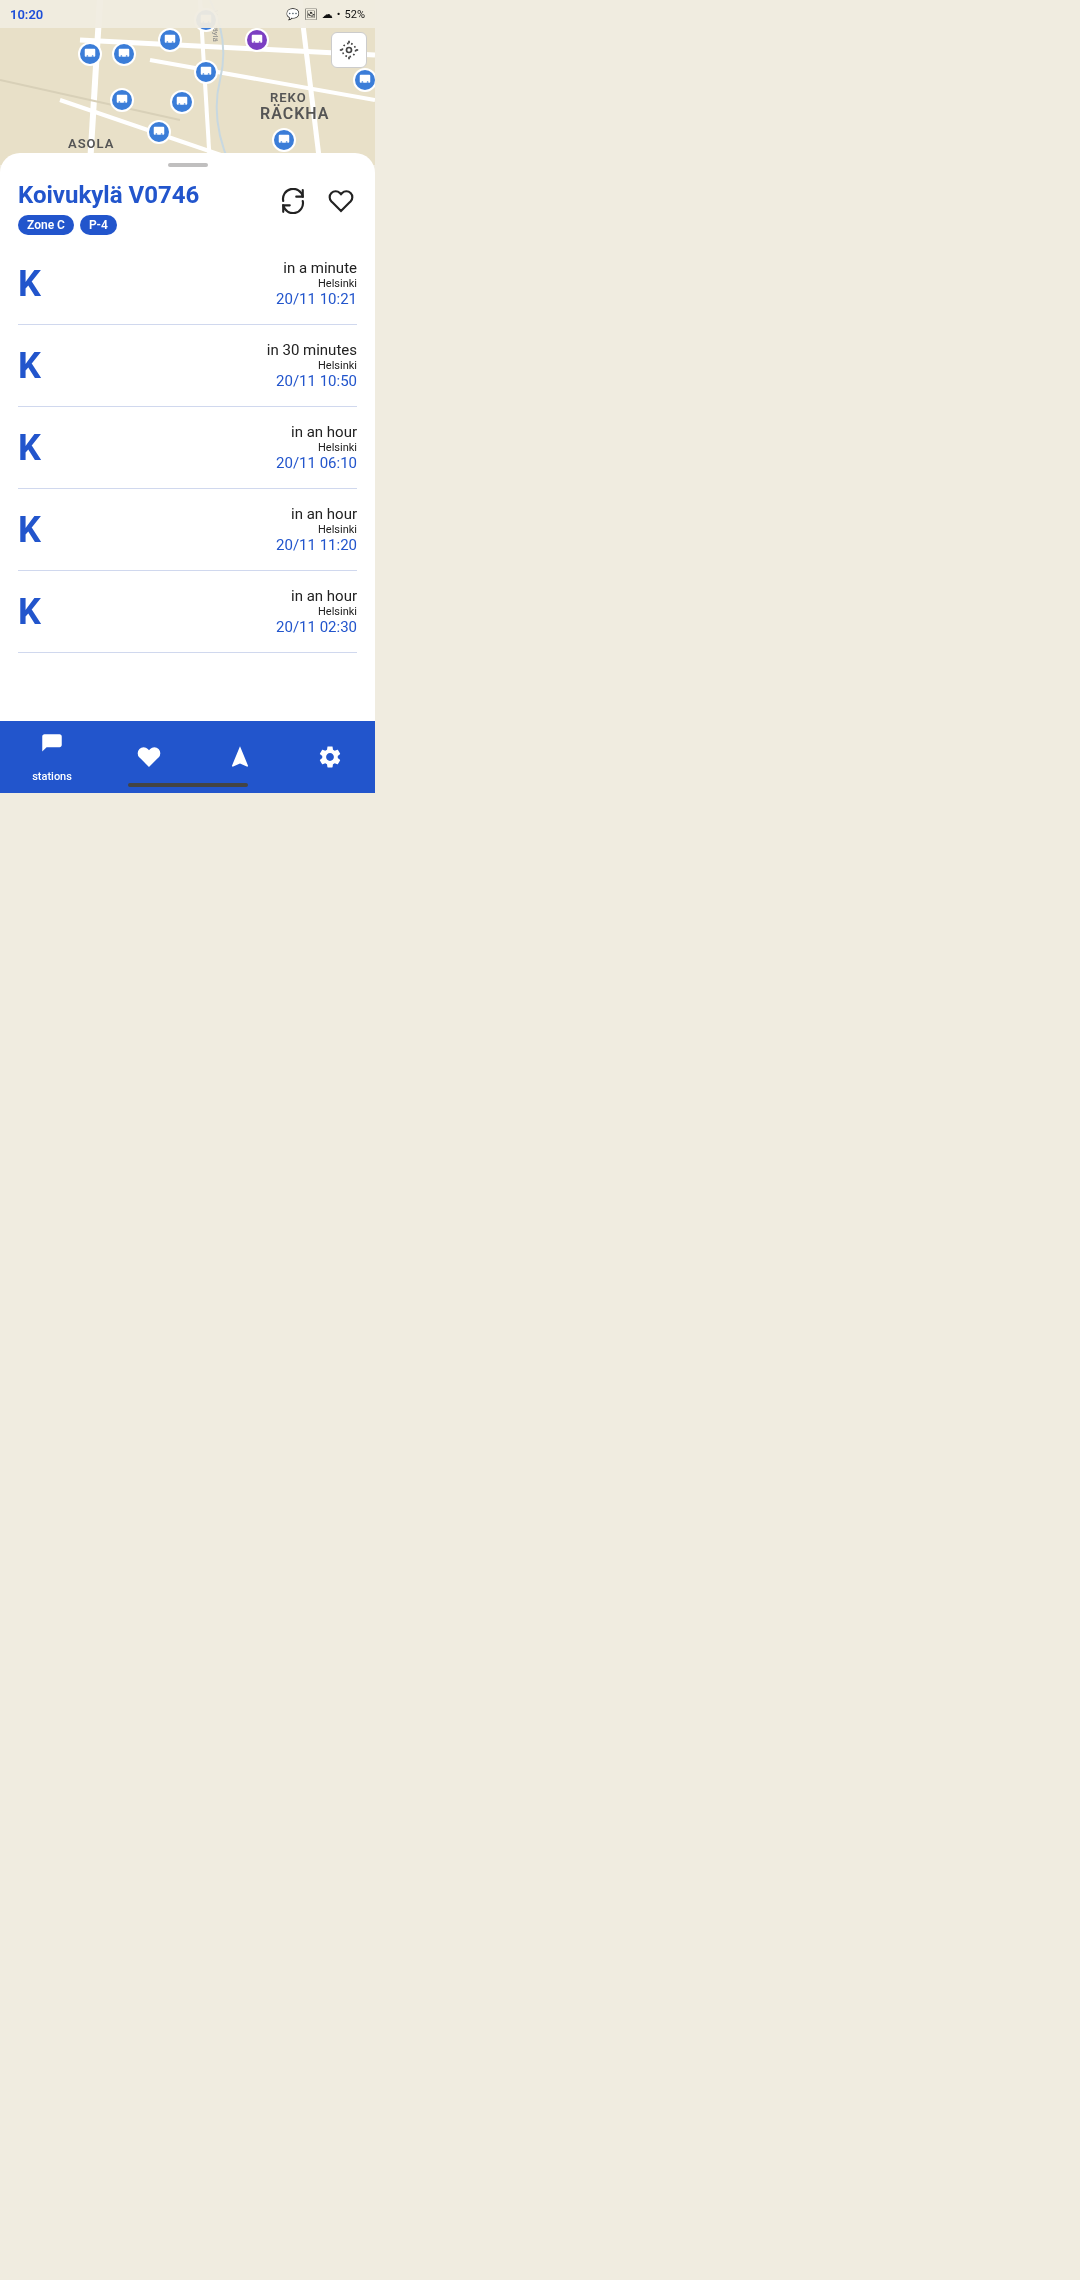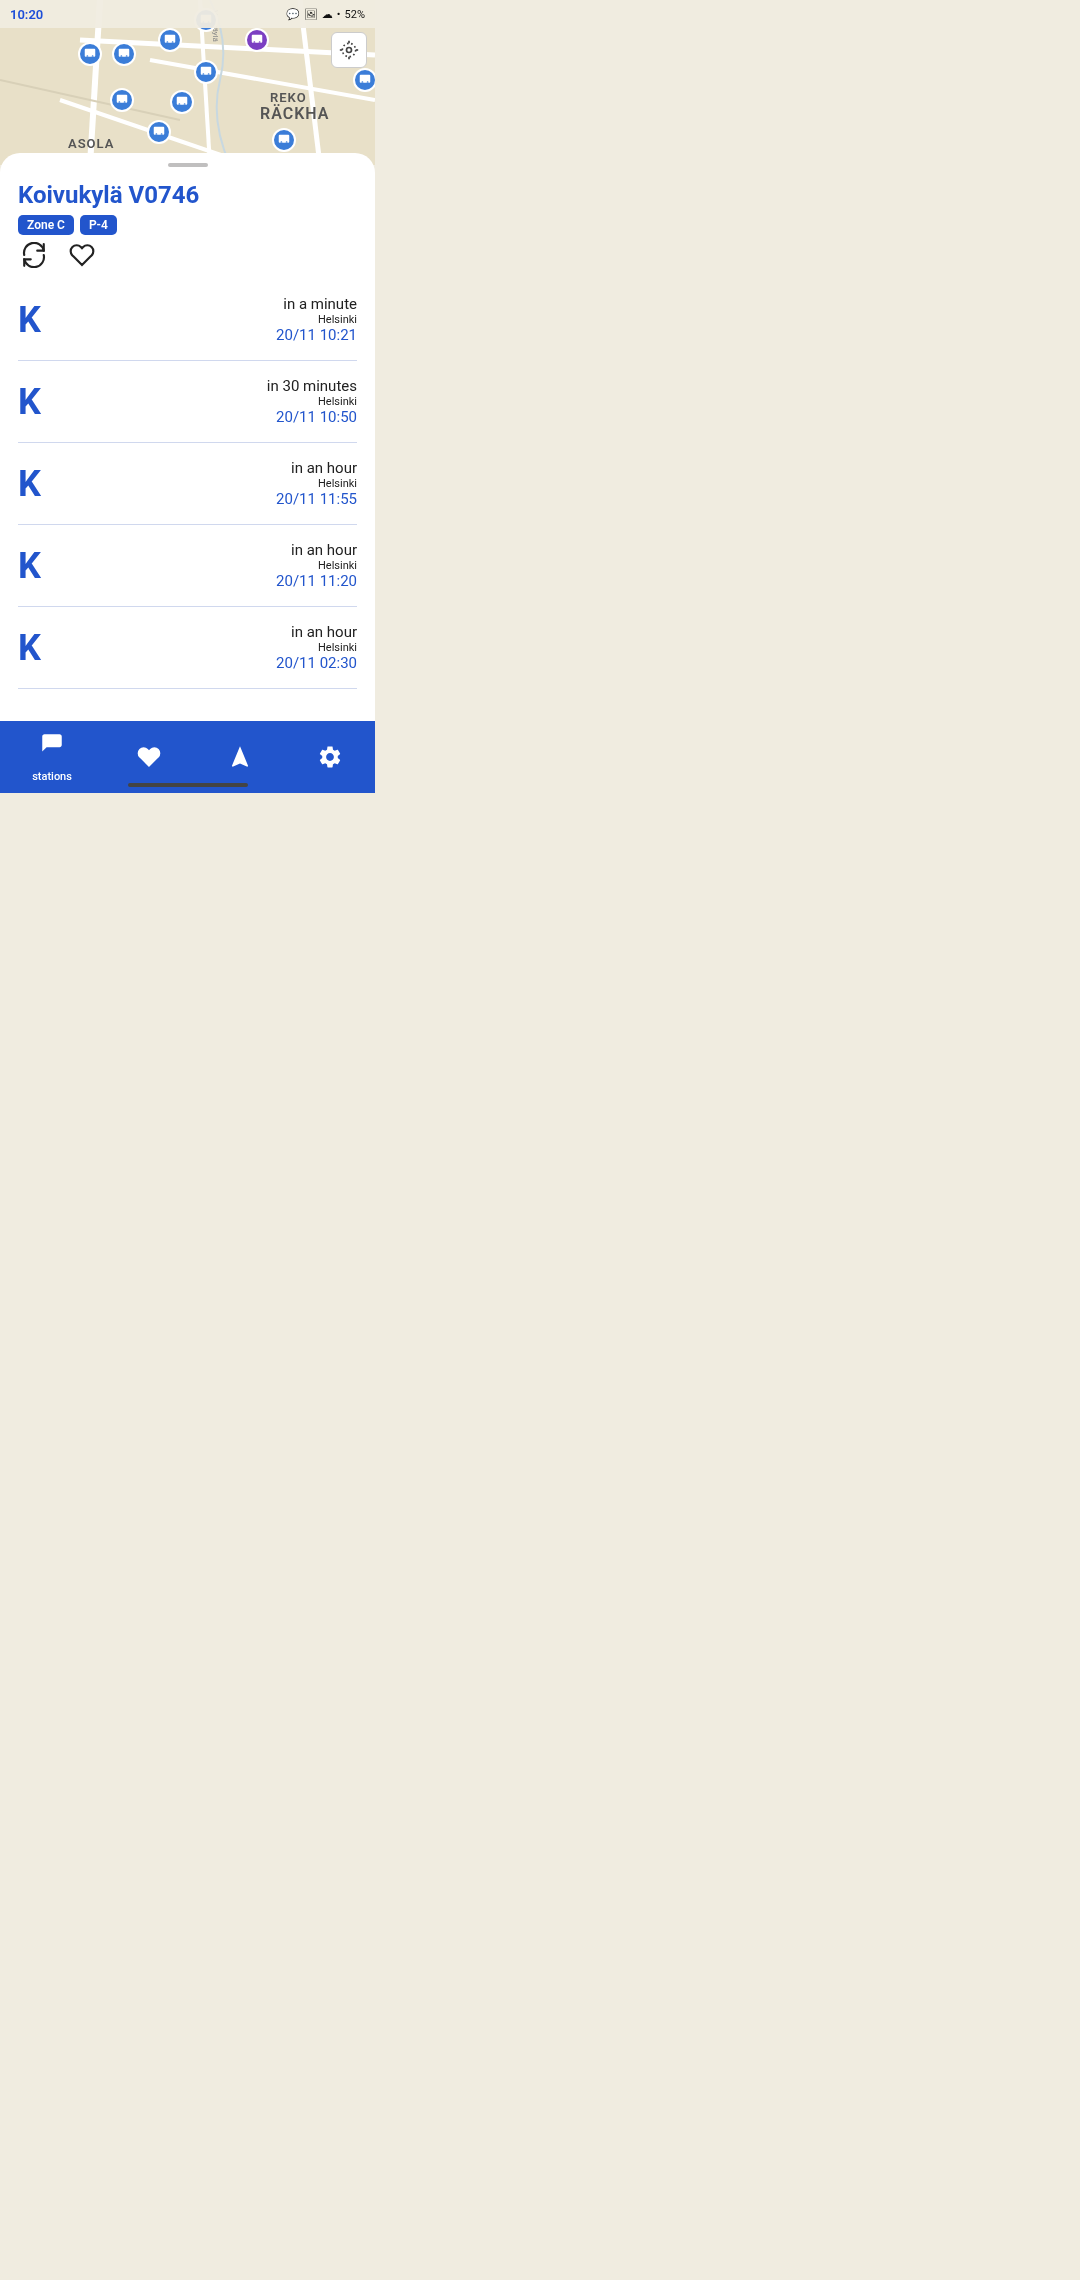--- a/index.html
+++ b/index.html
@@ -114,39 +114,38 @@
       height: 4px;
       background: #c0bfbf;
       border-radius: 2px;
       margin: 10px auto 0;
     }
     .sheet-header {
       padding: 14px 18px 8px;
       display: flex;
       align-items: flex-start;
       justify-content: space-between;
-      flex-direction: column;
     }
     .station-title {
       font-size: 24px;
       font-weight: 700;
       color: #2255cc;
     }
     .badges {
       display: flex;
       gap: 6px;
       margin-top: 6px;
     }
     .badge {
       background: #2255cc;
       color: white;
       font-size: 12px;
       font-weight: 600;
       padding: 3px 9px;
-      border-radius: 5px;
+      border-radius: 10px;
     }
     .header-actions {
       display: flex;
       gap: 16px;
       align-items: center;
       padding-top: 4px;
     }
     .action-btn {
       width: 32px;
       height: 32px;
@@ -388,21 +387,21 @@
         <span class="departure-dest">Helsinki</span>
         <span class="departure-datetime">20/11 10:50</span>
       </div>
     </div>
 
     <div class="departure-item">
       <span class="route-letter">K</span>
       <div class="departure-info">
         <span class="departure-time-text">in an hour</span>
         <span class="departure-dest">Helsinki</span>
-        <span class="departure-datetime">20/11 11:55</span>
+        <span class="departure-datetime">20/11 06:10</span>
       </div>
     </div>
 
     <div class="departure-item">
       <span class="route-letter">K</span>
       <div class="departure-info">
         <span class="departure-time-text">in an hour</span>
         <span class="departure-dest">Helsinki</span>
         <span class="departure-datetime">20/11 11:20</span>
       </div>

